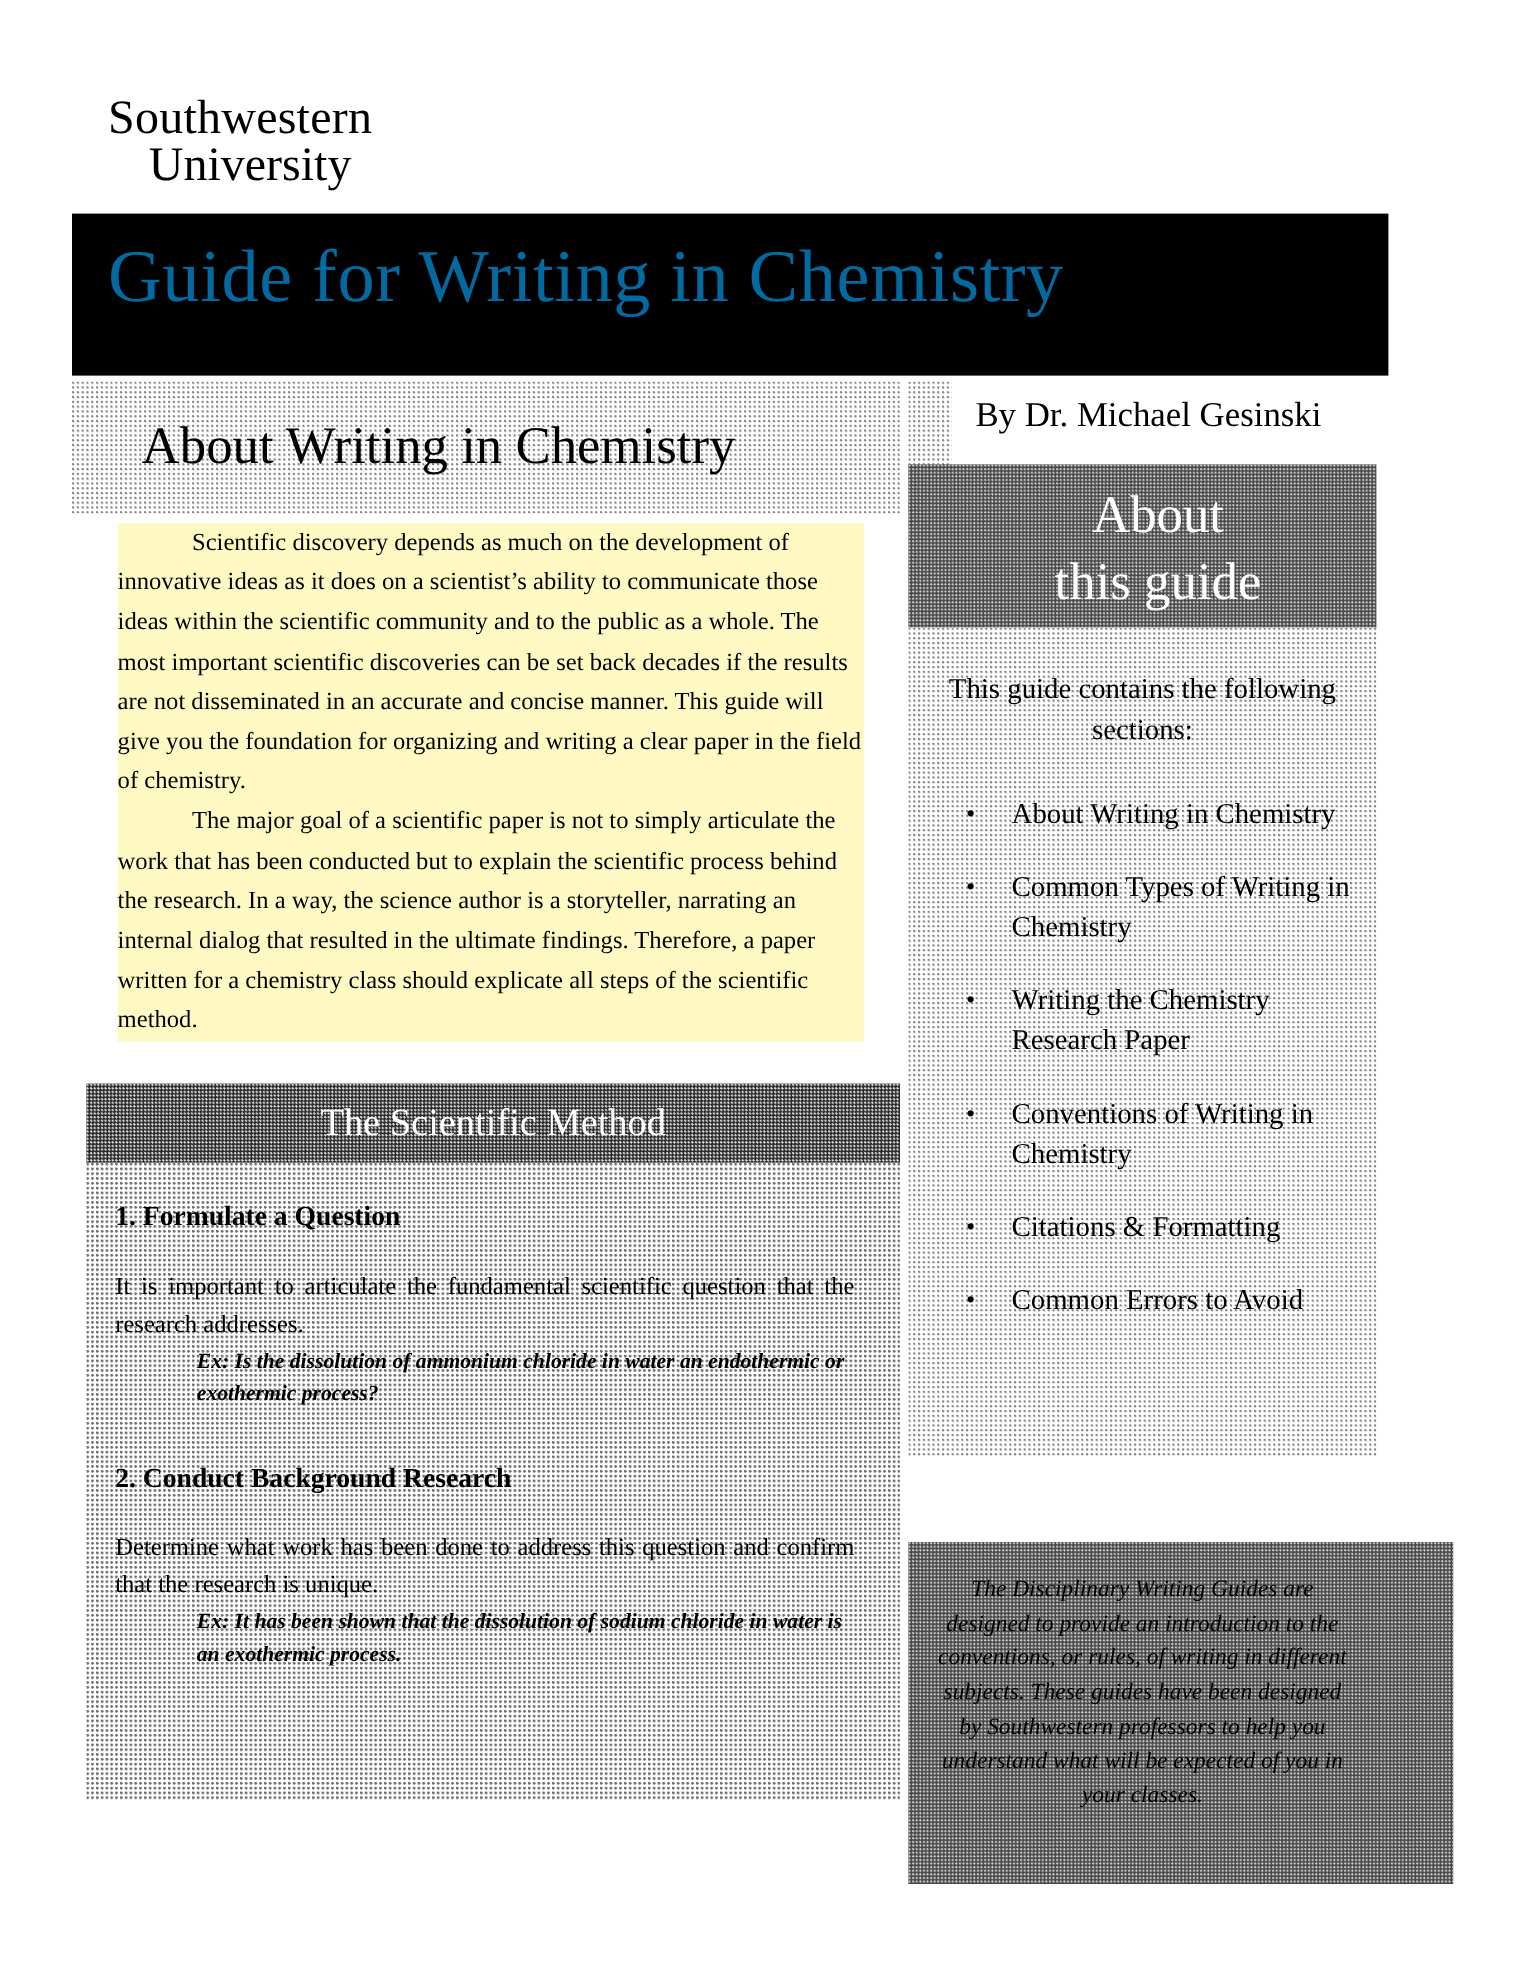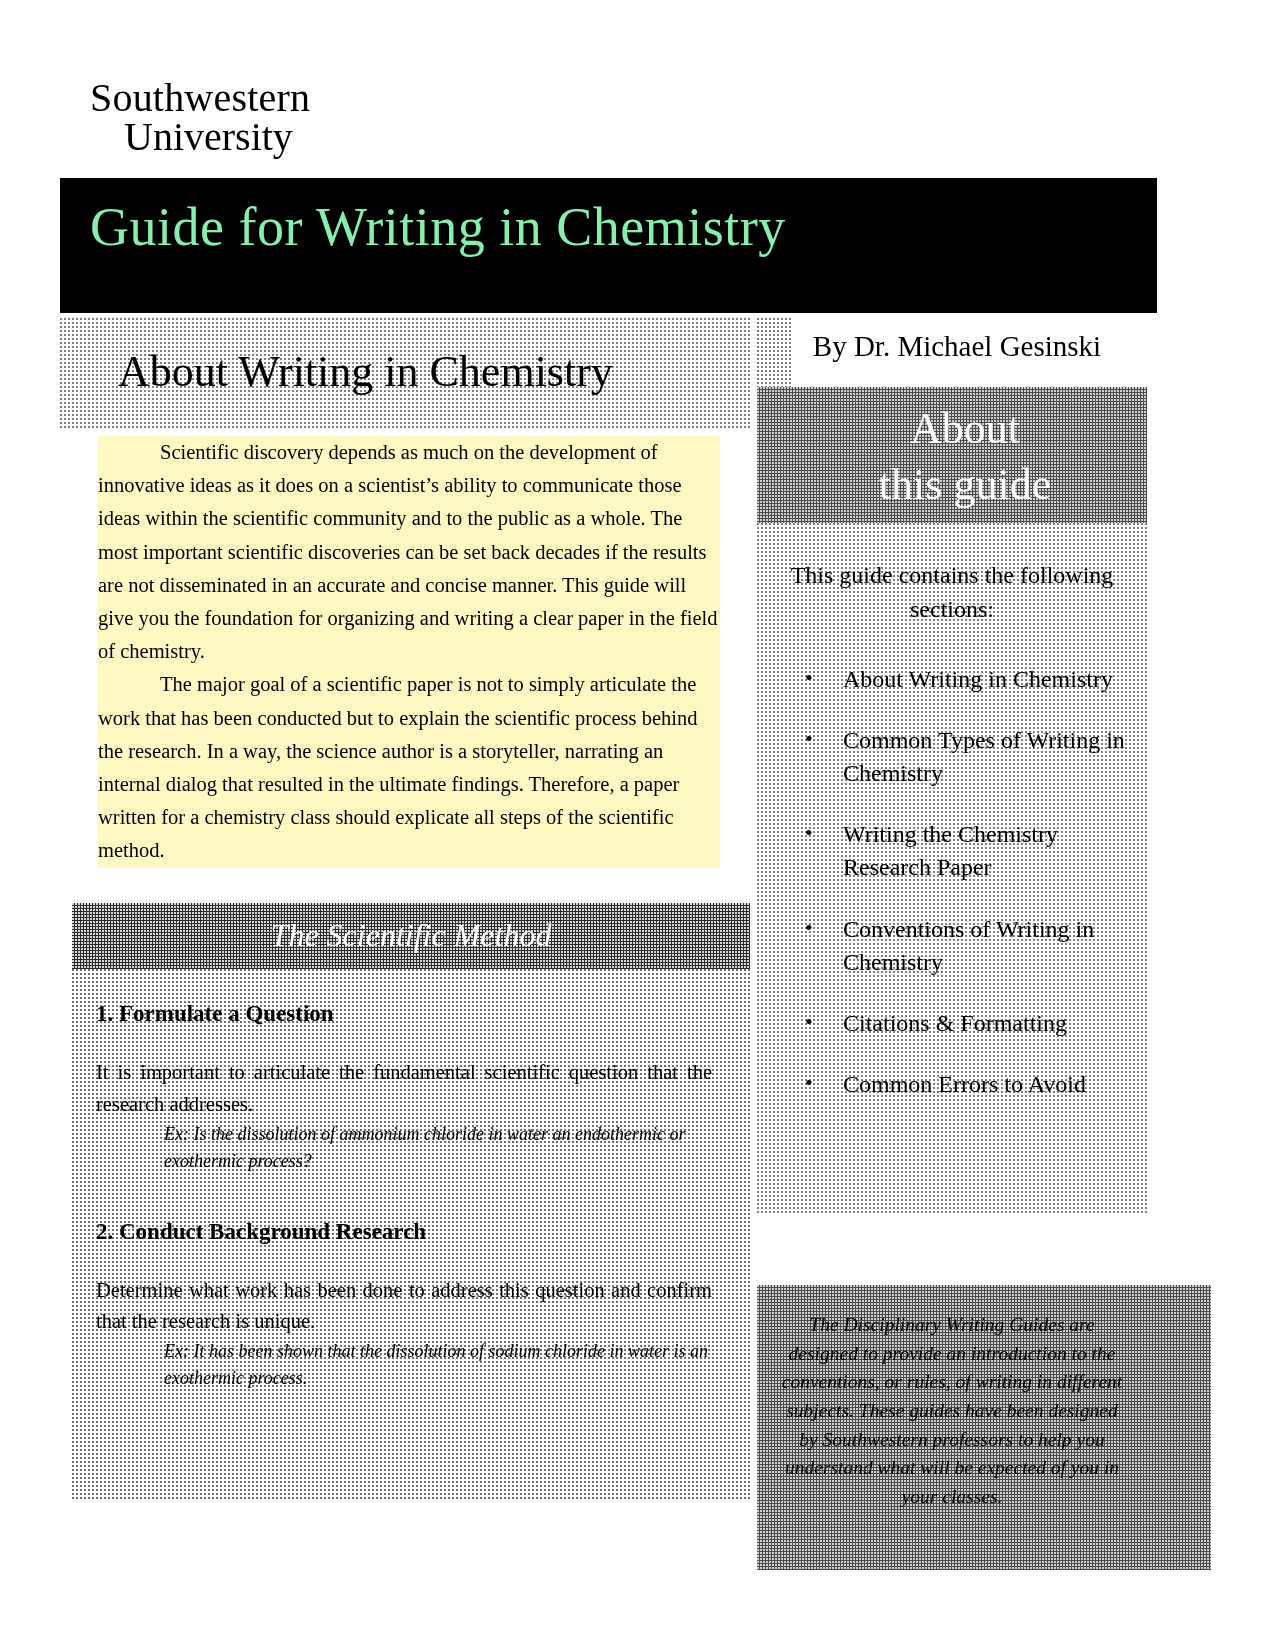--- a/index.html
+++ b/index.html
@@ -27,21 +27,20 @@
     background-color: #ffffff;
     background-image:
       radial-gradient(circle at 1px 1px, #6e6e6e 1.05px, transparent 1.25px);
     background-size: 4px 4px;
   }
   .dot-dark {
     background-color: #2b2b2b;
     background-image:
       radial-gradient(circle at 1px 1px, #d8d8d8 0.85px, transparent 1.05px);
     background-size: 3px 3px;
-    font-style: italic;
   }
   .dot-mid {
     background-color: #4a4a4a;
     background-image:
       radial-gradient(circle at 1px 1px, #cfcfcf 0.8px, transparent 1.0px);
     background-size: 3px 3px;
   }
 
   
   .page {
@@ -76,22 +75,22 @@
     left: 60px;
     top: 178px;
     width: 1097px;
     height: 135px;
     background: #000000;
   }
   .title-text {
     position: absolute;
     left: 30px;
     top: 18px;
-    color: #86efac;
-    font-size: 54px;
+    color: #0369a1;
+    font-size: 62px;
     letter-spacing: 0.5px;
     white-space: nowrap;
     font-family: "Liberation Serif", "DejaVu Serif", serif;
   }
 
   
   .byline {
     position: absolute;
     left: 757px;
     top: 330px;
@@ -179,20 +178,21 @@
     line-height: 1.55;
     text-align: justify;
     margin: 0;
   }
   .step-ex {
     font-size: 18px;
     font-style: italic;
     line-height: 1.5;
     margin: 0 0 0 68px;
     text-align: left;
+    font-weight: bold;
   }
   .step-gap { height: 44px; }
 
   
   .right-col {
     position: absolute;
     left: 757px;
     top: 318px;
     width: 400px;
   }

